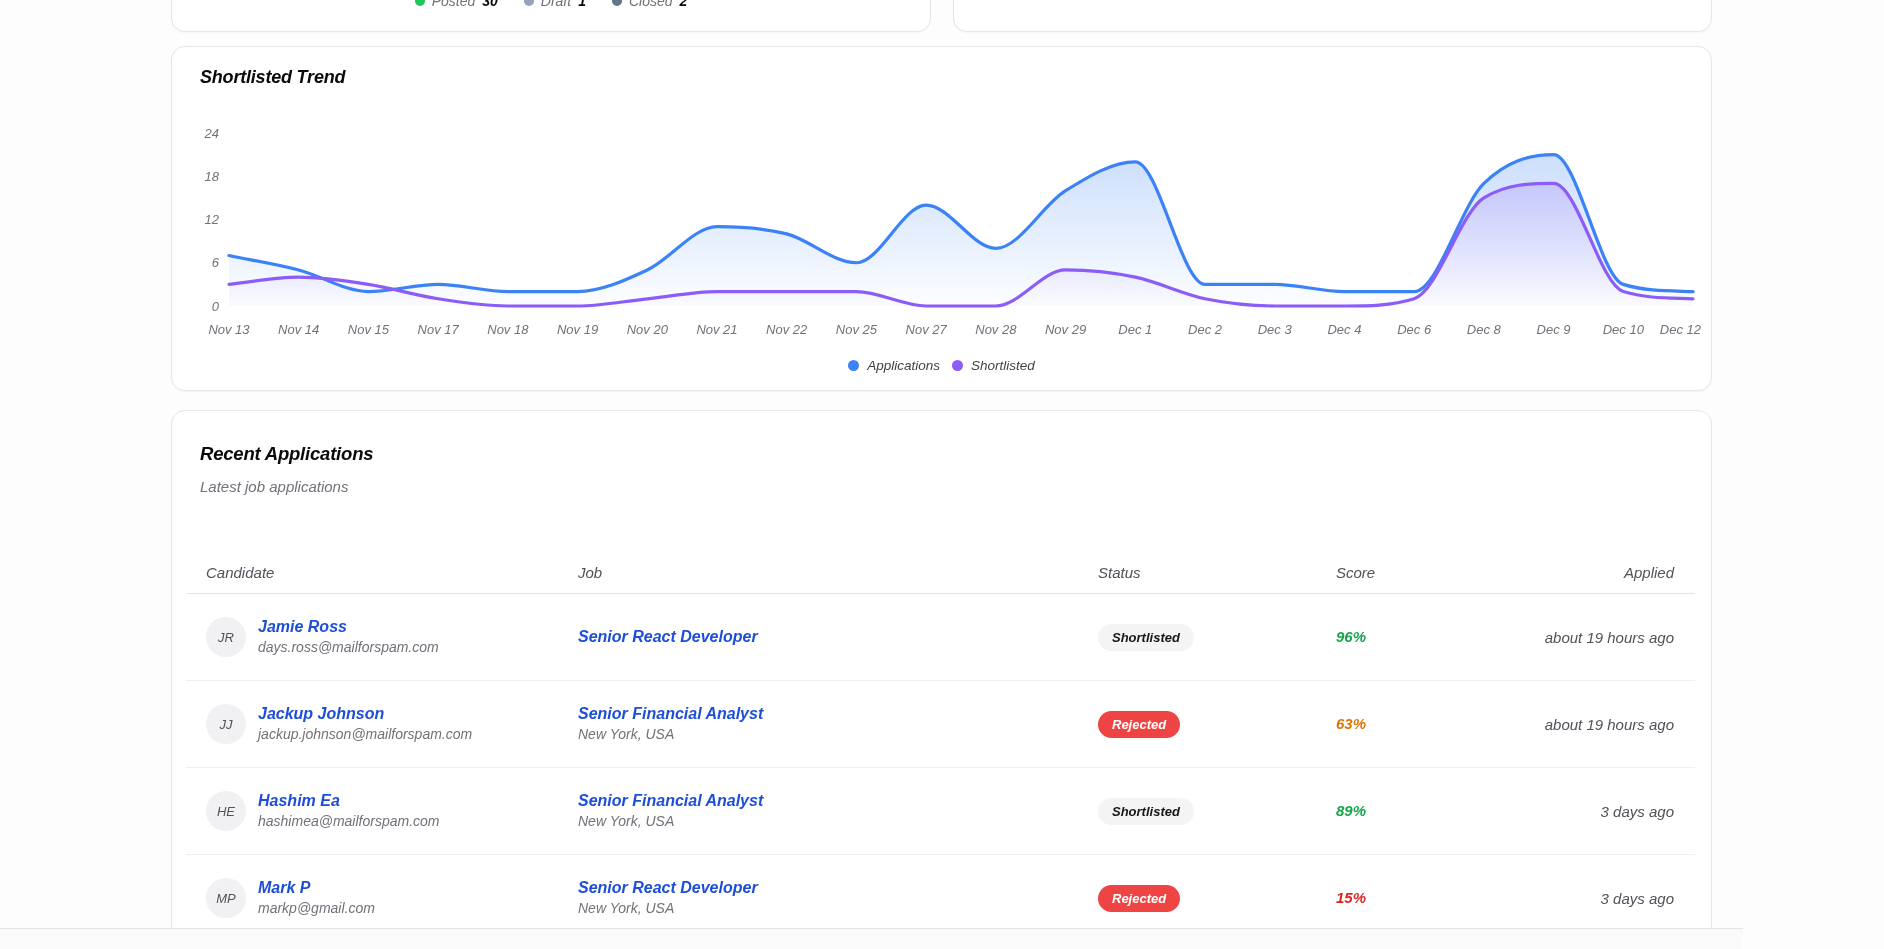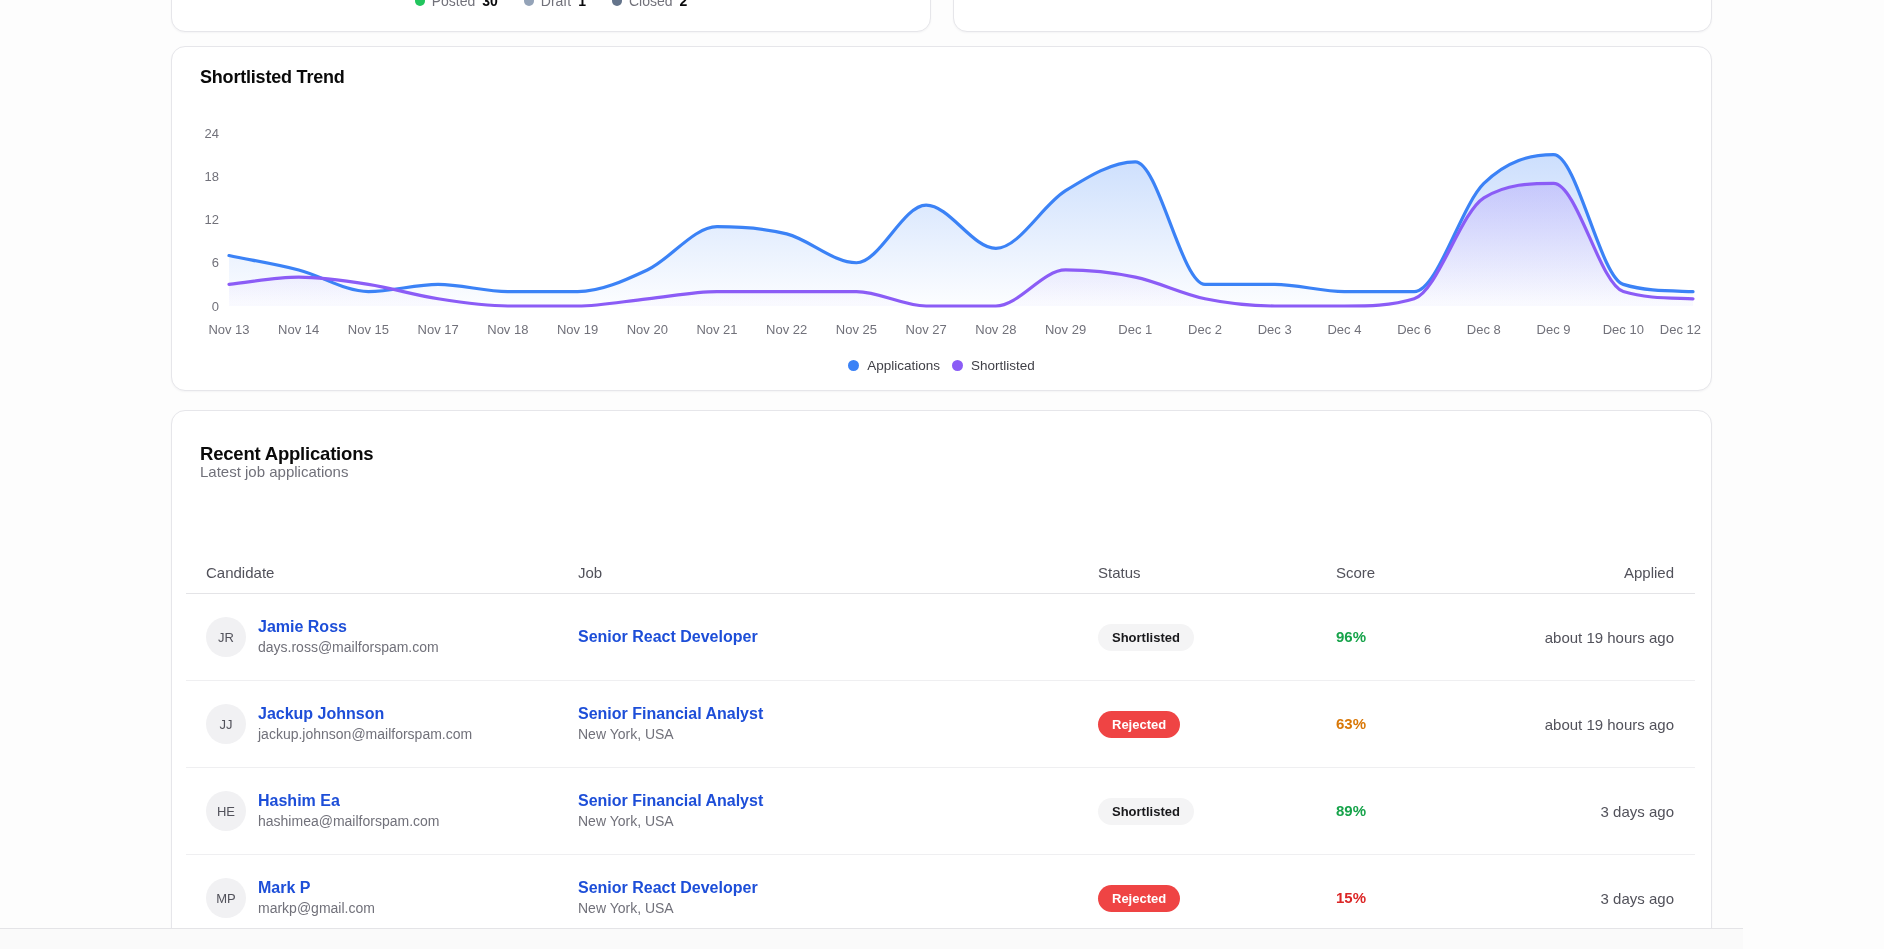--- a/index.html
+++ b/index.html
@@ -1,17 +1,17 @@
 <!DOCTYPE html>
 <html><head>
 <meta charset="utf-8">
 <style>
   html,body{margin:0;padding:0;width:1884px;height:949px;overflow:hidden;
     font-family:"Liberation Sans", sans-serif;background:#fdfdfd;color:#09090b;}
-  .viewport{position:relative;width:1743px;height:949px;overflow:hidden;}
+  .viewport{position:relative;width:1743px;height:949px;overflow:hidden;font-style:italic;}
   .card{position:absolute;background:#fff;border:1px solid #e6e6ea;border-radius:14px;
     box-shadow:0 1px 2px rgba(16,24,40,.04);}
   
   .card-top-left{left:171px;top:-42px;width:758px;height:72px;}
   .card-top-right{left:953px;top:-42px;width:757px;height:72px;}
   .mini-legend{position:absolute;left:0;right:0;top:34px;display:flex;justify-content:center;
     gap:26px;align-items:center;font-size:14px;}
   .mini-legend .item{display:flex;align-items:center;gap:7px;}
   .mini-legend .dot{width:10px;height:10px;border-radius:50%;}
   .mini-legend .lbl{color:#71717a;}
@@ -24,21 +24,21 @@
   .chart-canvas svg{position:absolute;left:0;top:0;}
   svg text{font-family:"Liberation Sans", sans-serif;}
   .chart-legend{position:absolute;left:0;right:0;top:307px;height:22px;display:flex;
     justify-content:center;align-items:center;gap:12px;font-size:13.5px;color:#3f3f46;}
   .chart-legend .item{display:flex;align-items:center;gap:8px;}
   .chart-legend .ldot{width:11px;height:11px;border-radius:50%;}
   
   .recent-card{left:171px;top:410px;width:1539px;height:600px;}
   .recent-title{position:absolute;left:28px;top:32px;margin:0;font-size:18.5px;font-weight:700;
     letter-spacing:-.2px;color:#0a0a0a;}
-  .recent-subtitle{position:absolute;left:28px;top:52px;margin:0;font-size:15px;color:#71717a;}
+  .recent-subtitle{position:absolute;left:28px;top:67px;margin:0;font-size:15px;color:#71717a;}
   .table-wrap{position:absolute;left:14px;right:16px;top:140px;}
   .thead,.trow{display:grid;grid-template-columns:372px 520px 238px 180px 1fr;
     align-items:center;padding:0 21px 0 20px;}
   .thead{height:42px;border-bottom:1px solid #e4e4e7;color:#52525b;font-size:15px;}
   .trow{height:86px;border-bottom:1px solid #efeff1;}
   .cell-applied,.th-applied{text-align:right;}
   .candidate{display:flex;align-items:center;gap:12px;}
   .avatar{width:40px;height:40px;border-radius:50%;background:#f1f1f3;display:flex;
     align-items:center;justify-content:center;font-size:13px;font-weight:500;color:#52525b;flex:none;}
   .nm{font-size:16px;font-weight:600;color:#1d4ed8;line-height:1.35;}

